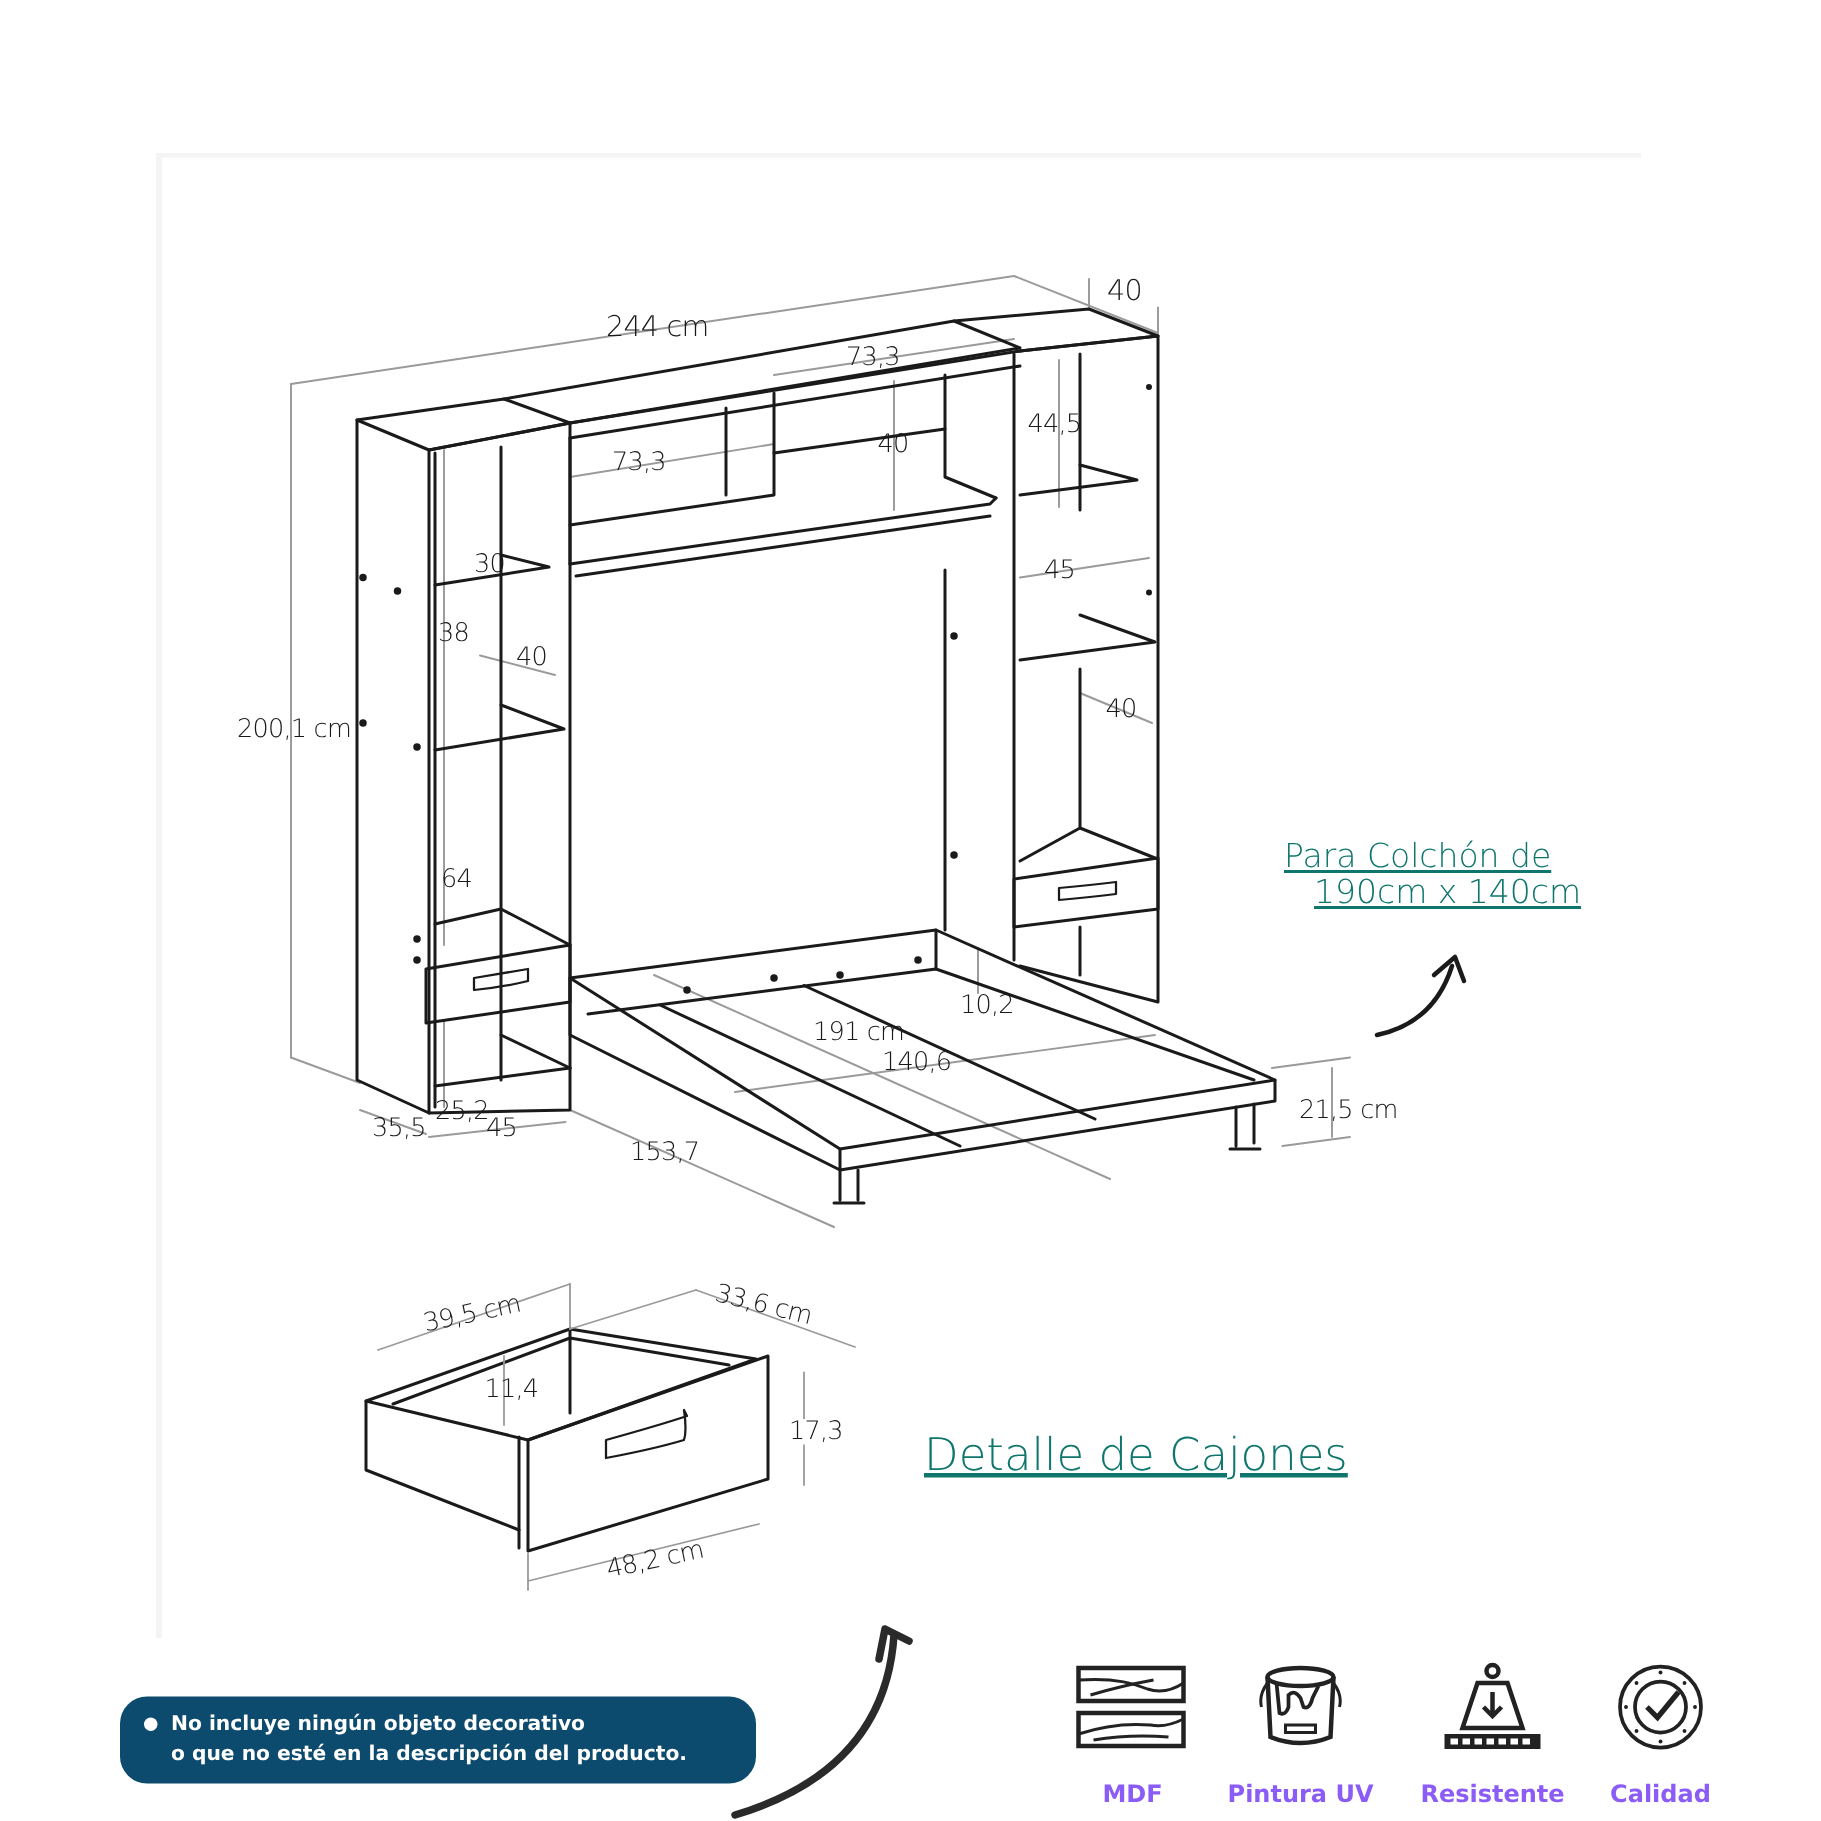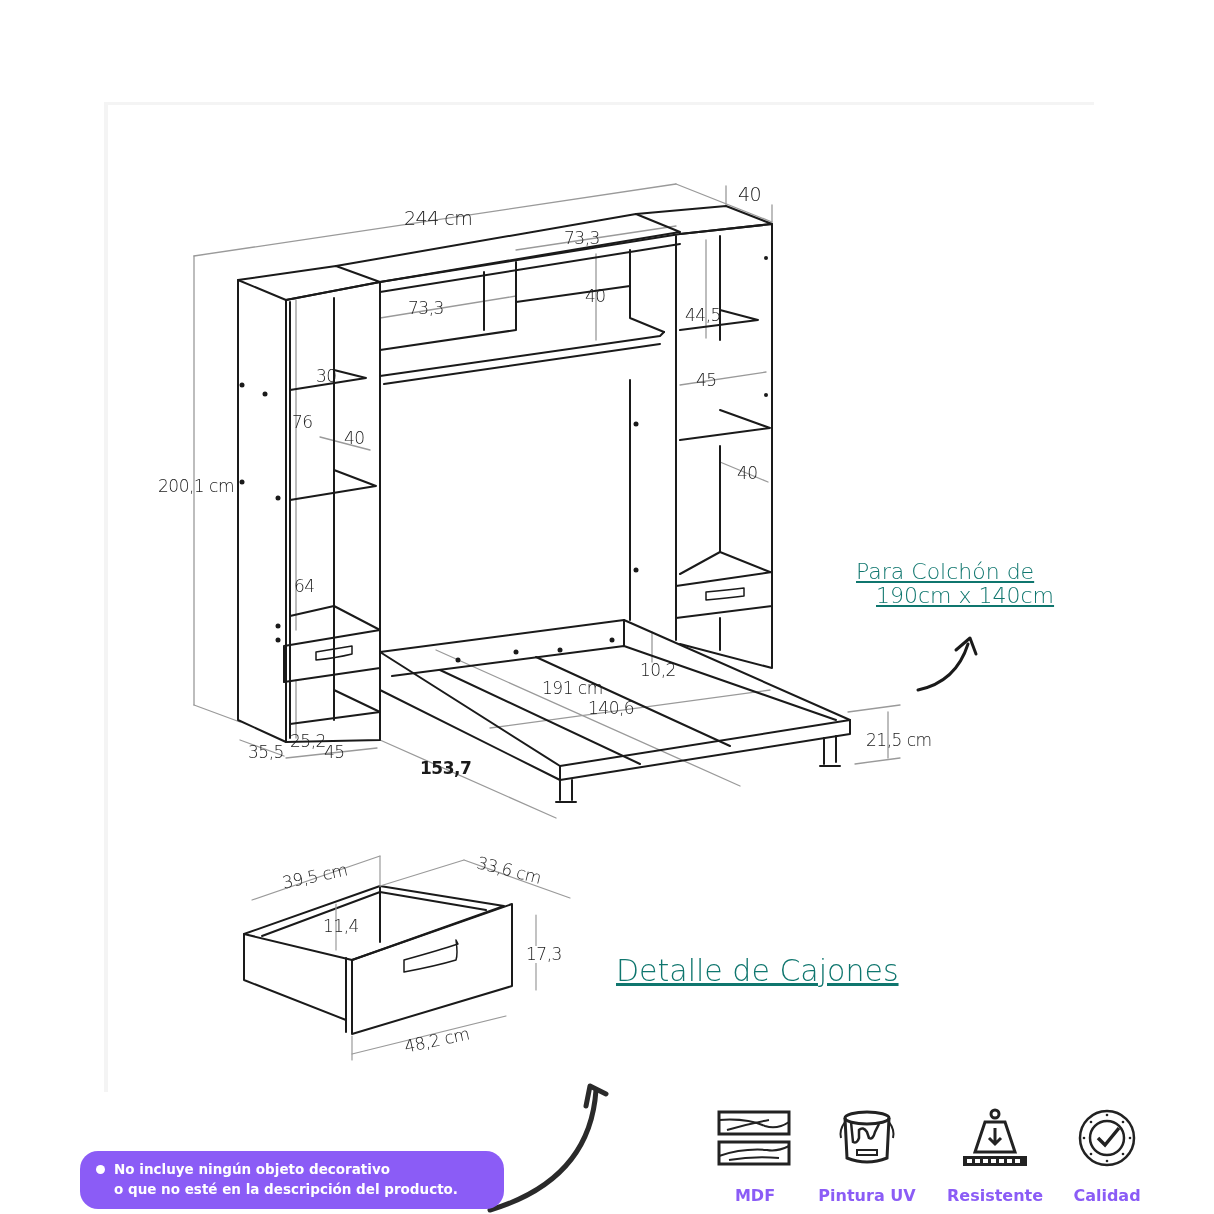--- a/index.html
+++ b/index.html
@@ -2,21 +2,21 @@
 <html><head>
 <meta charset="utf-8">
 <style>
   html,body{margin:0;padding:0;background:#ffffff;}
   body{width:1214px;height:1214px;position:relative;overflow:hidden;font-family:"DejaVu Sans",sans-serif;}
   .canvas{position:absolute;left:0;top:0;width:1214px;height:1214px;}
   .frame-line{position:absolute;background:#f4f4f4;}
   svg.drawing{position:absolute;left:0;top:0;}
   .dim{position:absolute;font-family:"DejaVu Sans",sans-serif;font-weight:300;color:#1a1a1a;font-size:17px;letter-spacing:-0.5px;white-space:nowrap;line-height:1;}
   .hand{position:absolute;font-family:"DejaVu Sans",sans-serif;font-weight:300;color:#0f766e;white-space:nowrap;line-height:1.1;text-decoration:underline;}
-  .note{position:absolute;left:80px;top:1131px;width:424px;height:58px;background:#8b5cf6;border-radius:18px;color:#fff;font-family:"DejaVu Sans",sans-serif;font-weight:bold;font-size:13.5px;line-height:20px;box-sizing:border-box;padding:8px 10px 0 34px;margin-top:20px;}
+  .note{position:absolute;left:80px;top:1131px;width:424px;height:58px;background:#0c4a6e;border-radius:18px;color:#fff;font-family:"DejaVu Sans",sans-serif;font-weight:bold;font-size:13.5px;line-height:20px;box-sizing:border-box;padding:8px 10px 0 34px;}
   .note .bullet{position:absolute;left:16px;top:14px;width:9px;height:9px;border-radius:50%;background:#fff;}
   .feat{position:absolute;top:1108px;width:110px;text-align:center;}
   .feat .ico{width:76px;height:60px;margin:0 auto;}
   .feat .lbl{margin-top:14px;font-family:"DejaVu Sans",sans-serif;font-weight:bold;font-size:16px;color:#8b5cf6;}
 </style>
 </head>
 <body>
 
 <div class="canvas">
 
@@ -142,32 +142,32 @@
       <circle cx="560" cy="650" r="2.5"></circle>
         <circle cx="612" cy="640" r="2.5"></circle>
     </g>
   </svg>
 
   <span class="dim" style="left:404px;top:209px;font-size:19px;">244 cm</span>
   <span class="dim" style="left:738px;top:185px;font-size:19px;">40</span>
   <span class="dim" style="left:564px;top:230px;">73,3</span>
   <span class="dim" style="left:408px;top:300px;">73,3</span>
   <span class="dim" style="left:585px;top:288px;">40</span>
-  <span class="dim" style="left:685px;top:275px;margin-top:32px;">44,5</span>
+  <span class="dim" style="left:685px;top:275px;">44,5</span>
   <span class="dim" style="left:696px;top:372px;">45</span>
   <span class="dim" style="left:737px;top:465px;">40</span>
   <span class="dim" style="left:316px;top:368px;">30</span>
-  <span class="dim" style="left:292px;top:414px;">76</span>
+  <span class="dim" style="left:292px;top:414px;">38</span>
   <span class="dim" style="left:344px;top:430px;">40</span>
   <span class="dim" style="left:158px;top:478px;">200,1 cm</span>
   <span class="dim" style="left:294px;top:578px;">64</span>
   <span class="dim" style="left:290px;top:690px;margin-top:43px;">25,2</span>
   <span class="dim" style="left:248px;top:744px;">35,5</span>
   <span class="dim" style="left:324px;top:744px;">45</span>
-  <span class="dim" style="left:420px;top:760px;font-weight:bold;">153,7</span>
+  <span class="dim" style="left:420px;top:760px;">153,7</span>
   <span class="dim" style="left:502px;top:680px;margin-left:40px;">191 cm</span>
   <span class="dim" style="left:588px;top:700px;">140,6</span>
   <span class="dim" style="left:640px;top:662px;">10,2</span>
   <span class="dim" style="left:866px;top:732px;">21,5 cm</span>
 
   <div class="hand" style="left:856px;top:560px;font-size:22px;">
     <div>Para Colchón de</div>
     <div style="margin-left:20px;">190cm x 140cm</div>
   </div>
 

